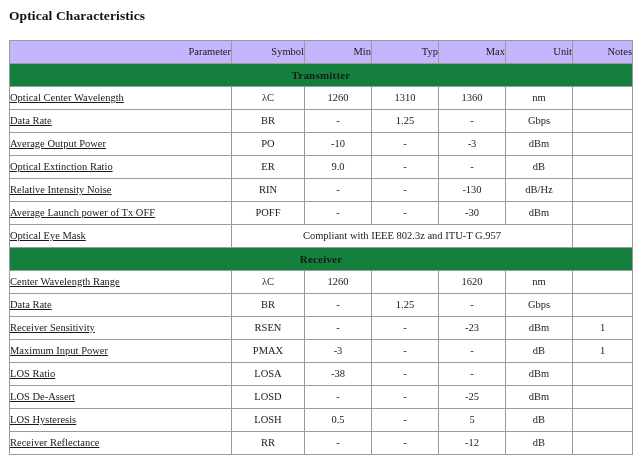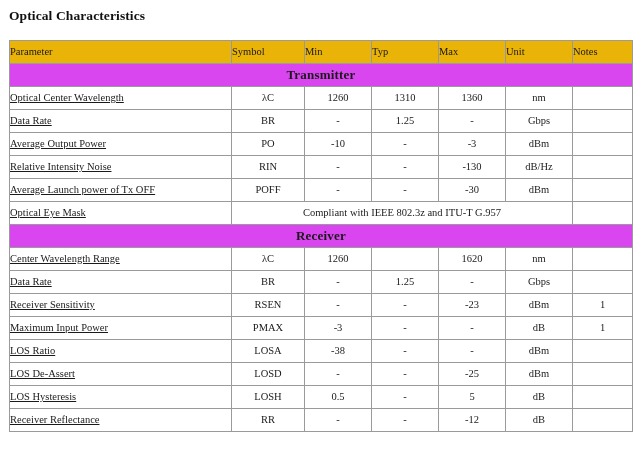--- a/index.html
+++ b/index.html
@@ -38,41 +38,41 @@
   }
   table.spec th, table.spec td {
     border: 1px solid #9a9a9a;
     padding: 0;
     height: 22px;
     line-height: 22px;
     vertical-align: middle;
     font-weight: normal;
   }
   thead th {
-    background: #eab308;
-    text-align: left;
+    background: #c4b5fd;
+    text-align: right;
     font-weight: bold;
     font-size: 10.5px;
     color: #1a1a1a;
   }
   td.param {
     text-align: left;
     padding-left: 7px;
     color: #1a1a1a;
     text-decoration: underline;
   }
   td.ctr {
     text-align: center;
     color: #1a1a1a;
   }
   tr.section td {
-    background: #d946ef;
+    background: #15803d;
     text-align: center;
     font-weight: bold;
-    font-size: 13px;
+    font-size: 11px;
     letter-spacing: 0.2px;
   }
   td.span-note {
     text-align: center;
     color: #1a1a1a;
     margin-top: 42px;
   }
   col.c-param { width: 222px; }
   col.c-symbol { width: 73px; }
   col.c-min { width: 67px; }
@@ -138,20 +138,29 @@
       <tr>
         <td class="param">Average Output Power</td>
         <td class="ctr">PO</td>
         <td class="ctr">-10</td>
         <td class="ctr">-</td>
         <td class="ctr">-3</td>
         <td class="ctr">dBm</td>
         <td class="ctr"></td>
       </tr>
 
+      <tr>
+        <td class="param">Optical Extinction Ratio</td>
+        <td class="ctr">ER</td>
+        <td class="ctr">9.0</td>
+        <td class="ctr">-</td>
+        <td class="ctr">-</td>
+        <td class="ctr">dB</td>
+        <td class="ctr"></td>
+      </tr>
 
 
       <tr>
         <td class="param">Relative Intensity Noise</td>
         <td class="ctr">RIN</td>
         <td class="ctr">-</td>
         <td class="ctr">-</td>
         <td class="ctr">-130</td>
         <td class="ctr">dB/Hz</td>
         <td class="ctr"></td>

